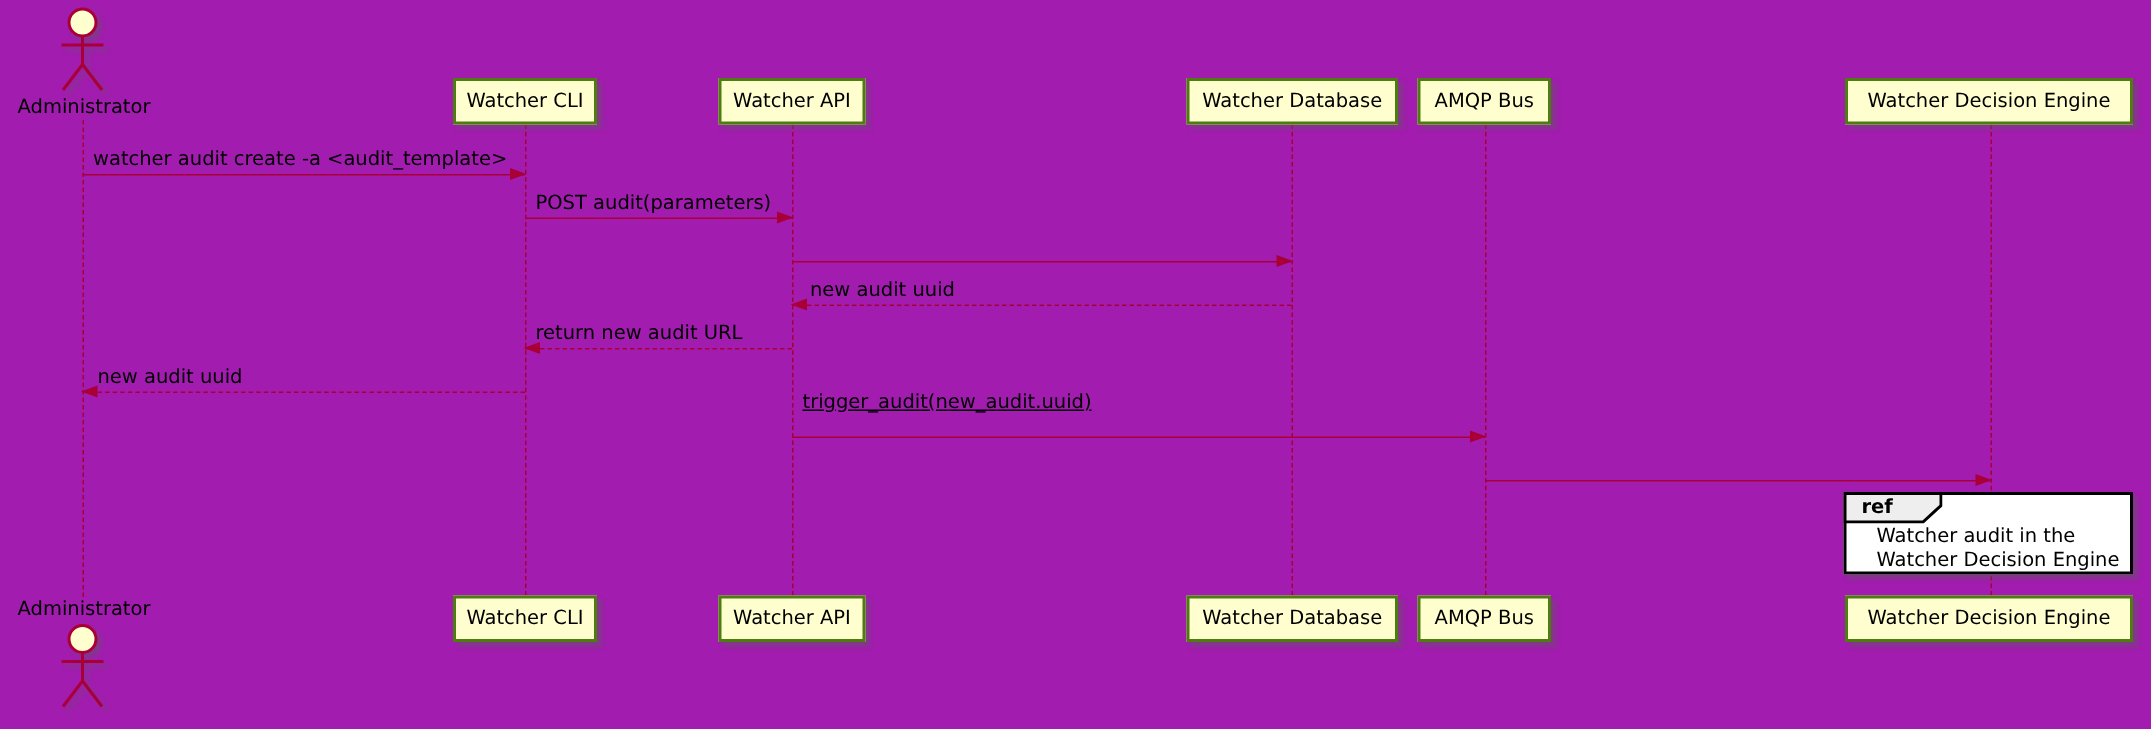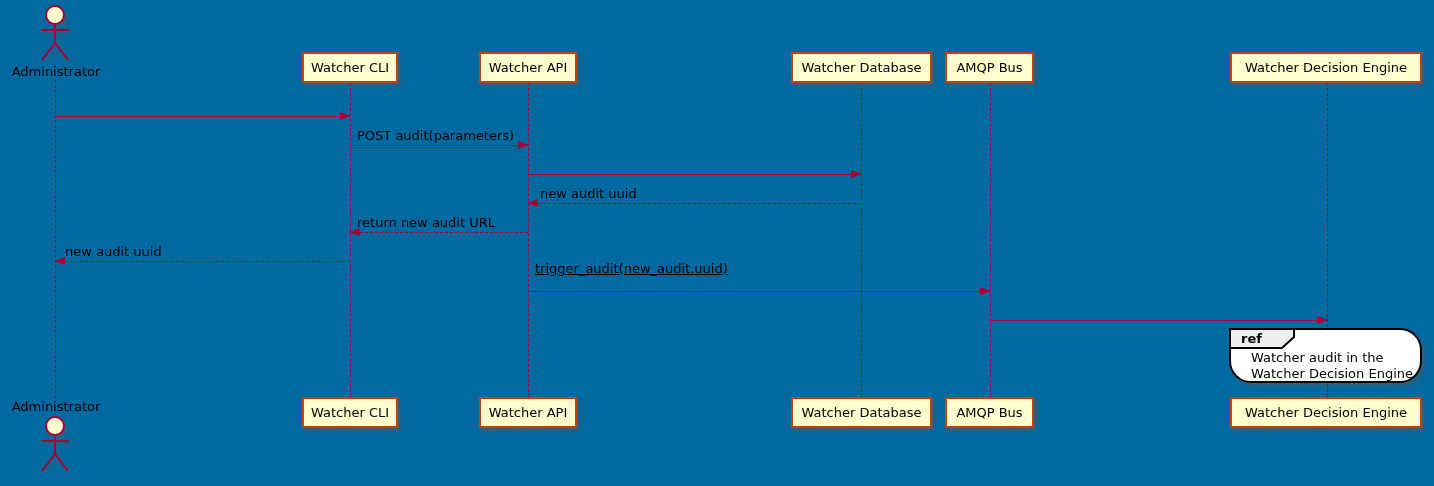--- a/index.html
+++ b/index.html
@@ -1,35 +1,35 @@
 <!DOCTYPE html>
 <html><head>
 <meta charset="utf-8">
 <style>
   html,body{margin:0;padding:0;background:#fff;}
   .canvas{
     position:relative;
     width:1434px;height:486px;
-    background:#0369a1;
+    background:#a21caf;
     font-family:"DejaVu Sans", sans-serif;
     font-size:13px;
     color:#000;
     overflow:hidden;
   }
   .lifeline{
     position:absolute;
     width:0;
     border-left:1px dashed #A80036;
   }
   .pbox{
     position:absolute;
     height:31px;
     box-sizing:border-box;
     background:#FEFECE;
-    border:2px solid #c2410c;
+    border:2px solid #4d7c0f;
     box-shadow:3px 3px 3px rgba(90,90,90,0.45);
     display:flex;align-items:center;justify-content:center;
     white-space:nowrap;
     z-index:4;
   }
   .actor-label{
     position:absolute;
     text-align:center;
     white-space:nowrap;
     z-index:4;
@@ -111,20 +111,21 @@
     <line x1="26" y1="40" x2="39" y2="57" stroke="#A80036" stroke-width="2"></line>
   </svg>
   <div class="actor-label" style="left:0px;top:64px;width:112px;">Administrator</div>
 
   <div class="pbox" style="left:302px;top:52px;width:96px;">Watcher CLI</div>
   <div class="pbox" style="left:479px;top:52px;width:98px;">Watcher API</div>
   <div class="pbox" style="left:791px;top:52px;width:141px;">Watcher Database</div>
   <div class="pbox" style="left:945px;top:52px;width:89px;">AMQP Bus</div>
   <div class="pbox" style="left:1230px;top:52px;width:192px;">Watcher Decision Engine</div>
 
+  <div class="msg-label" style="left:62px;top:100px;">watcher audit create -a &lt;audit_template&gt;</div>
   <div class="arrow solid" style="left:55px;top:116px;width:295px;">
     <div class="shaft"></div>
       <div class="head-right"></div>
   </div>
 
   <div class="msg-label" style="left:357px;top:129px;">POST audit(parameters)</div>
   <div class="arrow solid" style="left:350px;top:145px;width:178px;">
     <div class="shaft"></div>
       <div class="head-right"></div>
   </div>
@@ -156,21 +157,21 @@
   <div class="arrow solid" style="left:528px;top:291px;width:462px;">
     <div class="shaft"></div>
       <div class="head-right"></div>
   </div>
 
   <div class="arrow solid" style="left:990px;top:320px;width:337px;">
     <div class="shaft"></div>
       <div class="head-right"></div>
   </div>
 
-  <div class="refbox" style="left:1229px;top:328px;width:193px;height:55px;border-radius:22px;">
+  <div class="refbox" style="left:1229px;top:328px;width:193px;height:55px;">
     <svg class="ref-tag" width="66" height="21" viewBox="0 0 66 21">
       <path d="M1,1 H65 V9 L53,20 H1 Z" fill="#EEEEEE" stroke="#000000" stroke-width="2"></path>
     </svg>
     <div class="ref-tag-text">ref</div>
     <div class="ref-lines">
       <div>Watcher audit in the</div>
       <div>Watcher Decision Engine</div>
     </div>
   </div>
 

